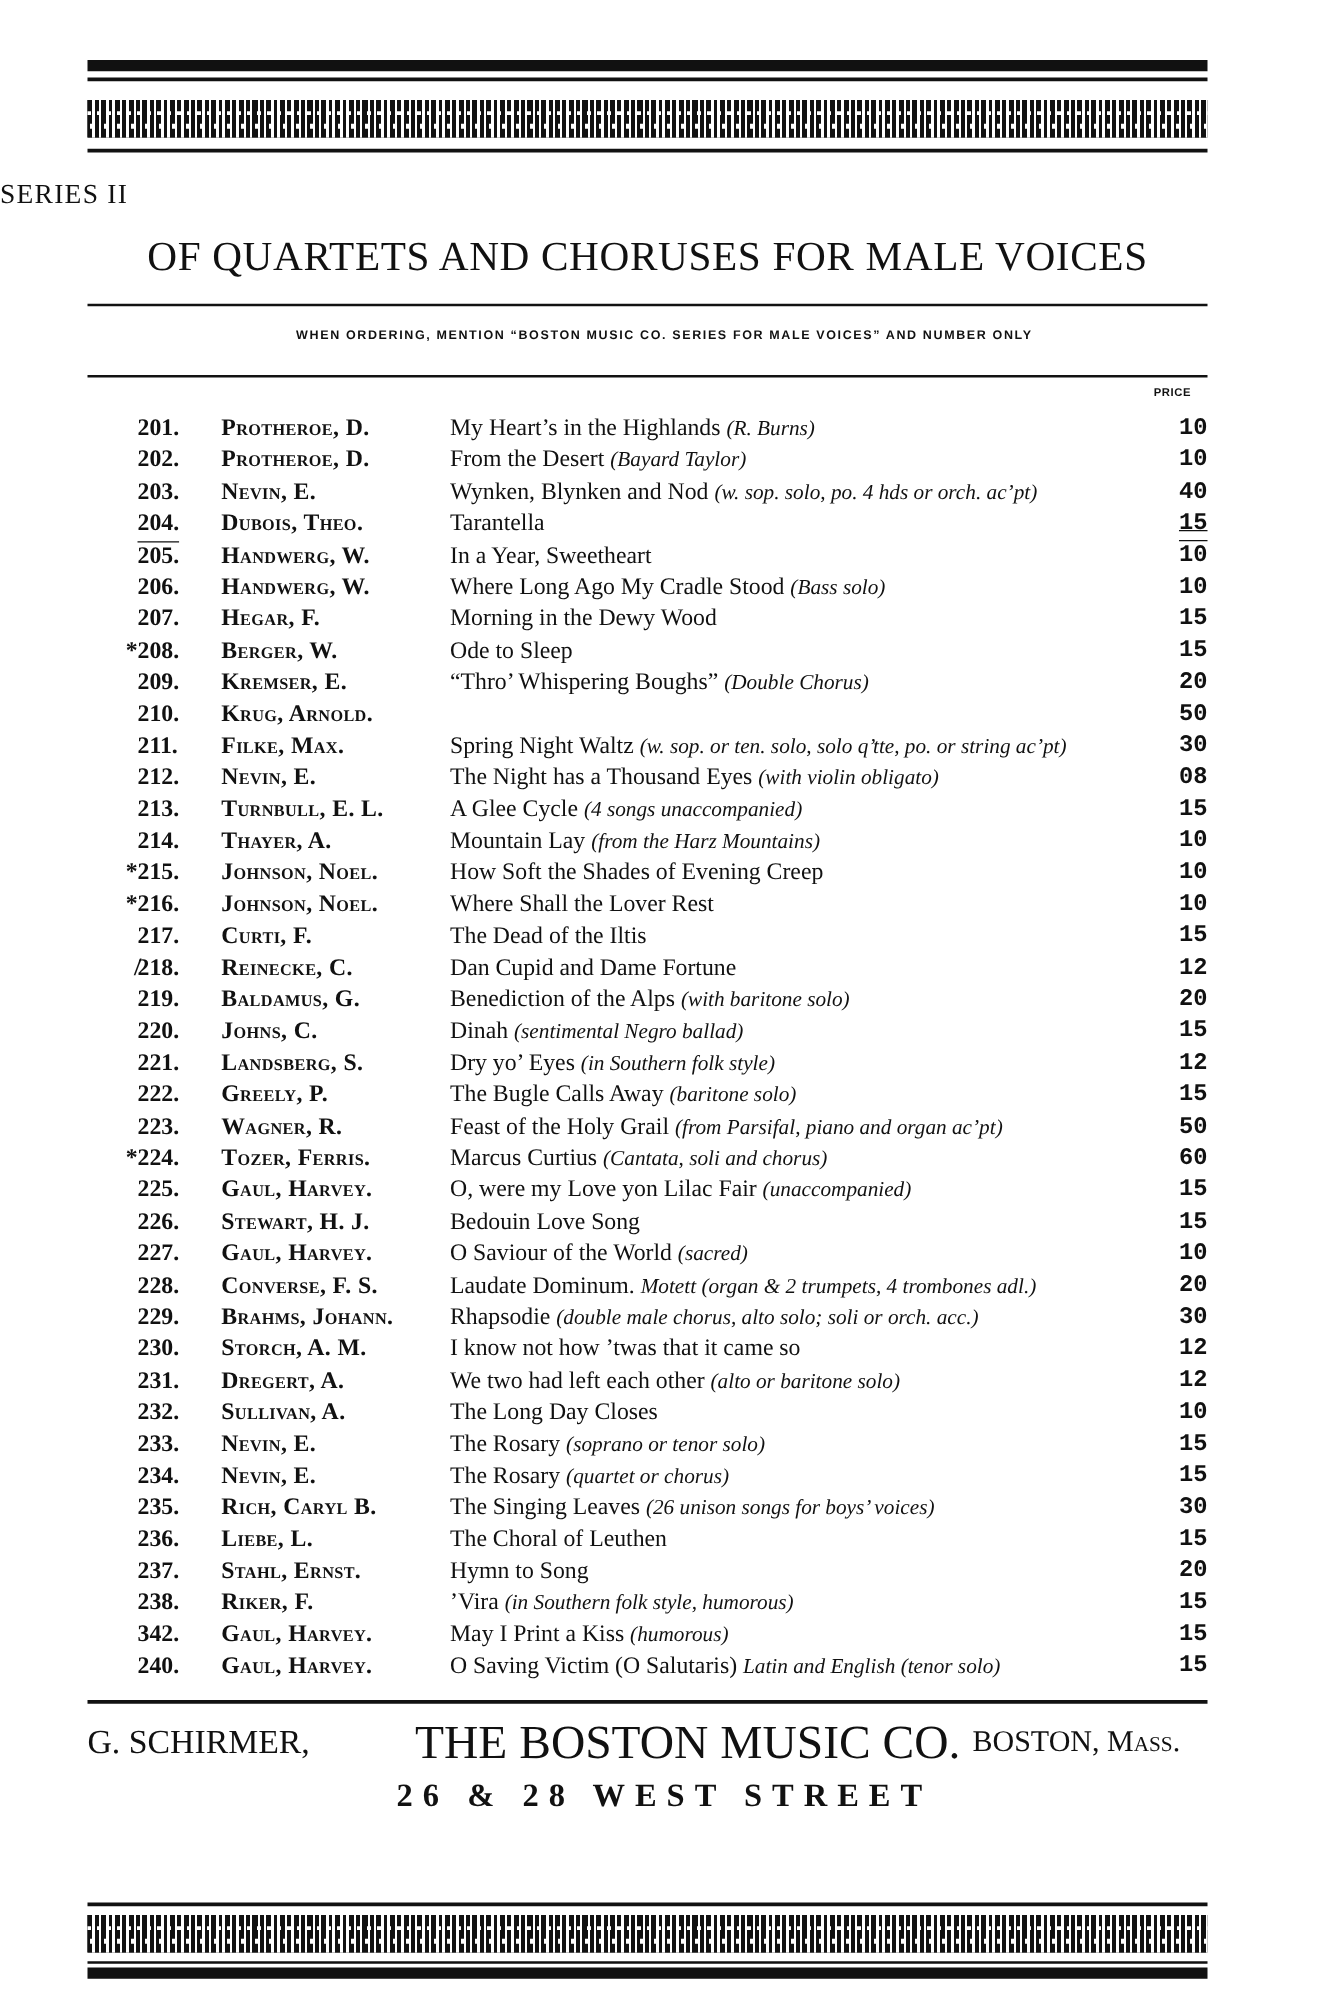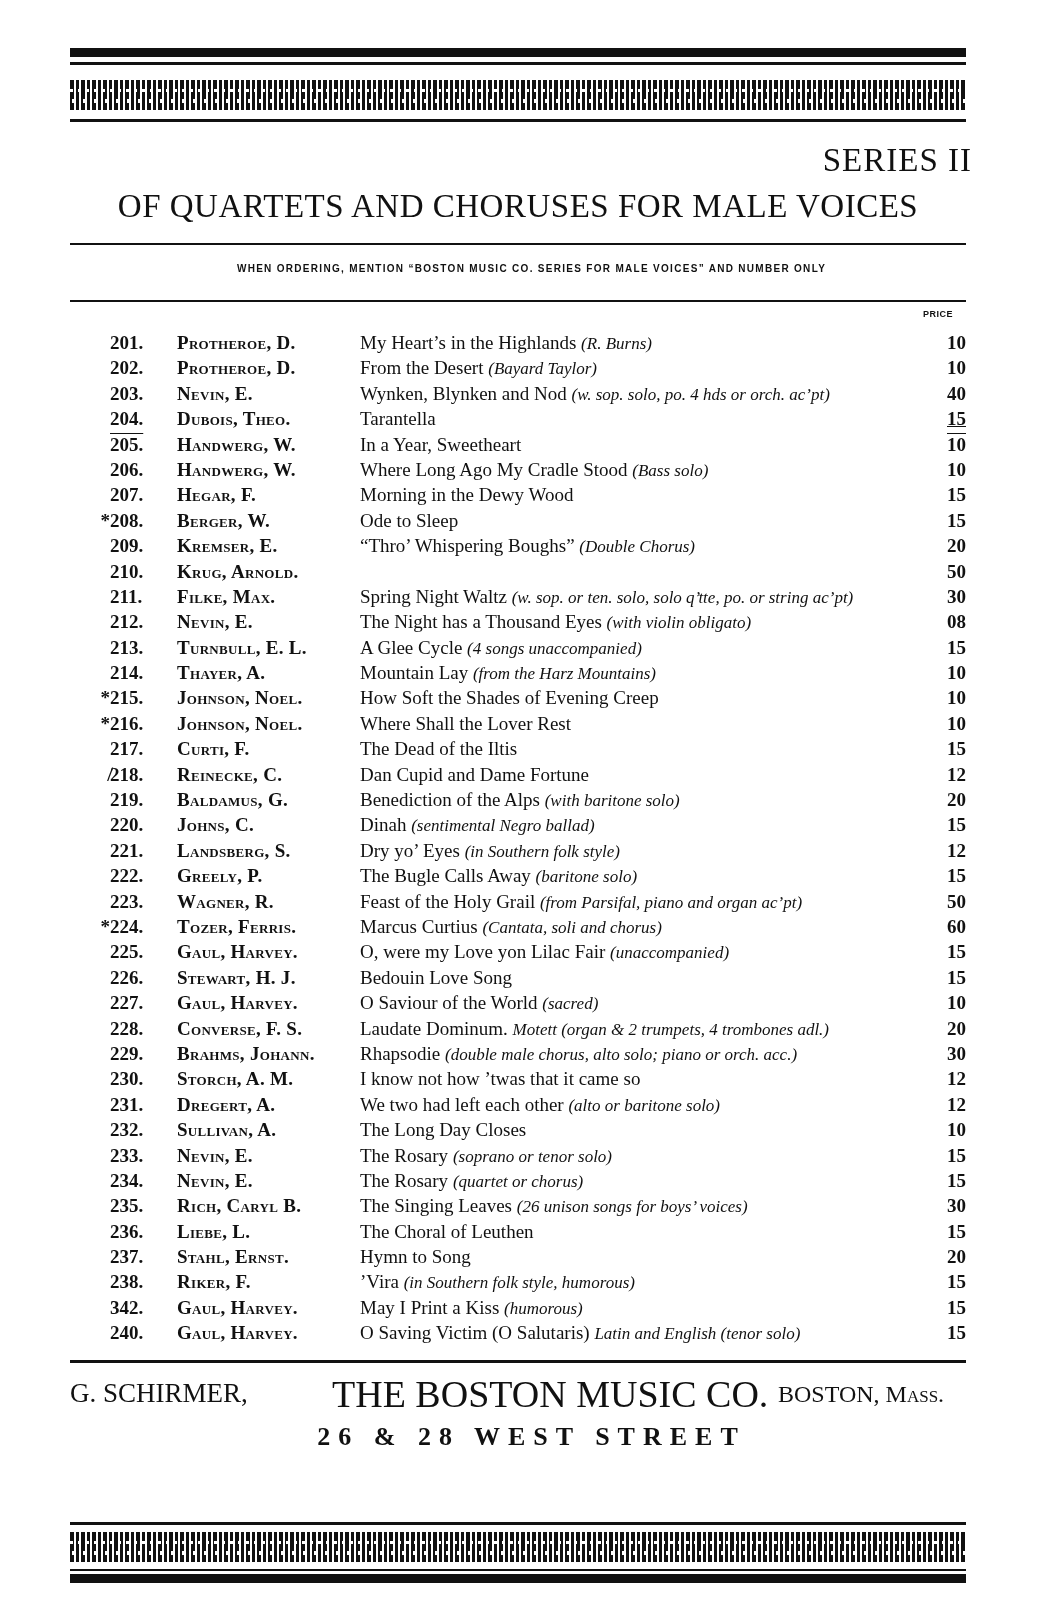--- a/index.html
+++ b/index.html
@@ -16,22 +16,22 @@
     .ornament::before {
       content: ""; position: absolute; left: 0; right: 0; top: 9px; height: 3px;
       background: repeating-linear-gradient(90deg, #fff 0 3px, transparent 3px 8px);
     }
     .ornament::after {
       content: ""; position: absolute; left: 0; right: 0; top: 19px; height: 4px;
       background: repeating-linear-gradient(90deg, transparent 0 2px, #fff 2px 5px, transparent 5px 11px);
     }
 
     .title1 {
-      position: absolute; top: 142px; left: 0; width: 972px; text-align: right;
-      font-size: 33px; letter-spacing: 1px;
+      position: absolute; top: 142px; left: 0; width: 972px; text-align: left;
+      font-size: 22px; letter-spacing: 1px;
     }
     .title2 {
       position: absolute; top: 188px; left: 66px; width: 904px; text-align: center;
       font-size: 33px; letter-spacing: 0.5px; white-space: nowrap;
     }
     .notice {
       position: absolute; top: 263px; left: 0; width: 1063px; text-align: center;
       font-size: 10px; font-weight: bold; letter-spacing: 1.3px; white-space: nowrap;
       font-family: "Liberation Sans", "DejaVu Sans", sans-serif;
     }
@@ -41,21 +41,21 @@
       font-family: "Liberation Sans", sans-serif;
     }
 
     .list { position: absolute; top: 330px; left: 0; width: 1063px; }
     .row { position: relative; height: 25.4px; font-size: 19px; line-height: 25.4px; white-space: nowrap; margin-left: 34px; }
     .row .mark { position: absolute; left: 52px; width: 24px; text-align: right; font-weight: bold; }
     .row .num { position: absolute; left: 76px; font-weight: bold; }
     .row .composer { position: absolute; left: 143px; font-variant: small-caps; font-weight: bold; letter-spacing: 0.3px; }
     .row .title { position: absolute; left: 326px; }
     .row .title .note { font-style: italic; font-weight: normal; font-size: 17px; }
-    .row .price { position: absolute; right: 97px; font-weight: bold; }
+    .row .price { position: absolute; right: 97px; font-weight: bold; font-family: Liberation Mono, monospace; }
     .row.underline-price .price { text-decoration: underline; }
     .row.overline-num .num { text-decoration: overline; }
     .row.overline-num .price { text-decoration: overline; }
 
     .footer-left {
       position: absolute; top: 1378px; left: 70px; font-size: 27px; white-space: nowrap;
     }
     .footer-main {
       position: absolute; top: 1372px; left: 332px; font-size: 38px; white-space: nowrap;
     }
@@ -277,21 +277,21 @@
       <span class="mark"></span>
       <span class="num">228.</span>
       <span class="composer">Converse, F. S.</span>
       <span class="title"><span>Laudate Dominum.</span> <span class="note">Motett (organ &amp; 2 trumpets, 4 trombones adl.)</span></span>
       <span class="price">20</span>
     </div>
     <div class="row">
       <span class="mark"></span>
       <span class="num">229.</span>
       <span class="composer">Brahms, Johann.</span>
-      <span class="title"><span>Rhapsodie</span> <span class="note">(double male chorus, alto solo; piano or orch. acc.)</span></span>
+      <span class="title"><span>Rhapsodie</span> <span class="note">(double male chorus, alto solo; soli or orch. acc.)</span></span>
       <span class="price">30</span>
     </div>
     <div class="row">
       <span class="mark"></span>
       <span class="num">230.</span>
       <span class="composer">Storch, A. M.</span>
       <span class="title"><span>I know not how ’twas that it came so</span> <span class="note"></span></span>
       <span class="price">12</span>
     </div>
     <div class="row">

